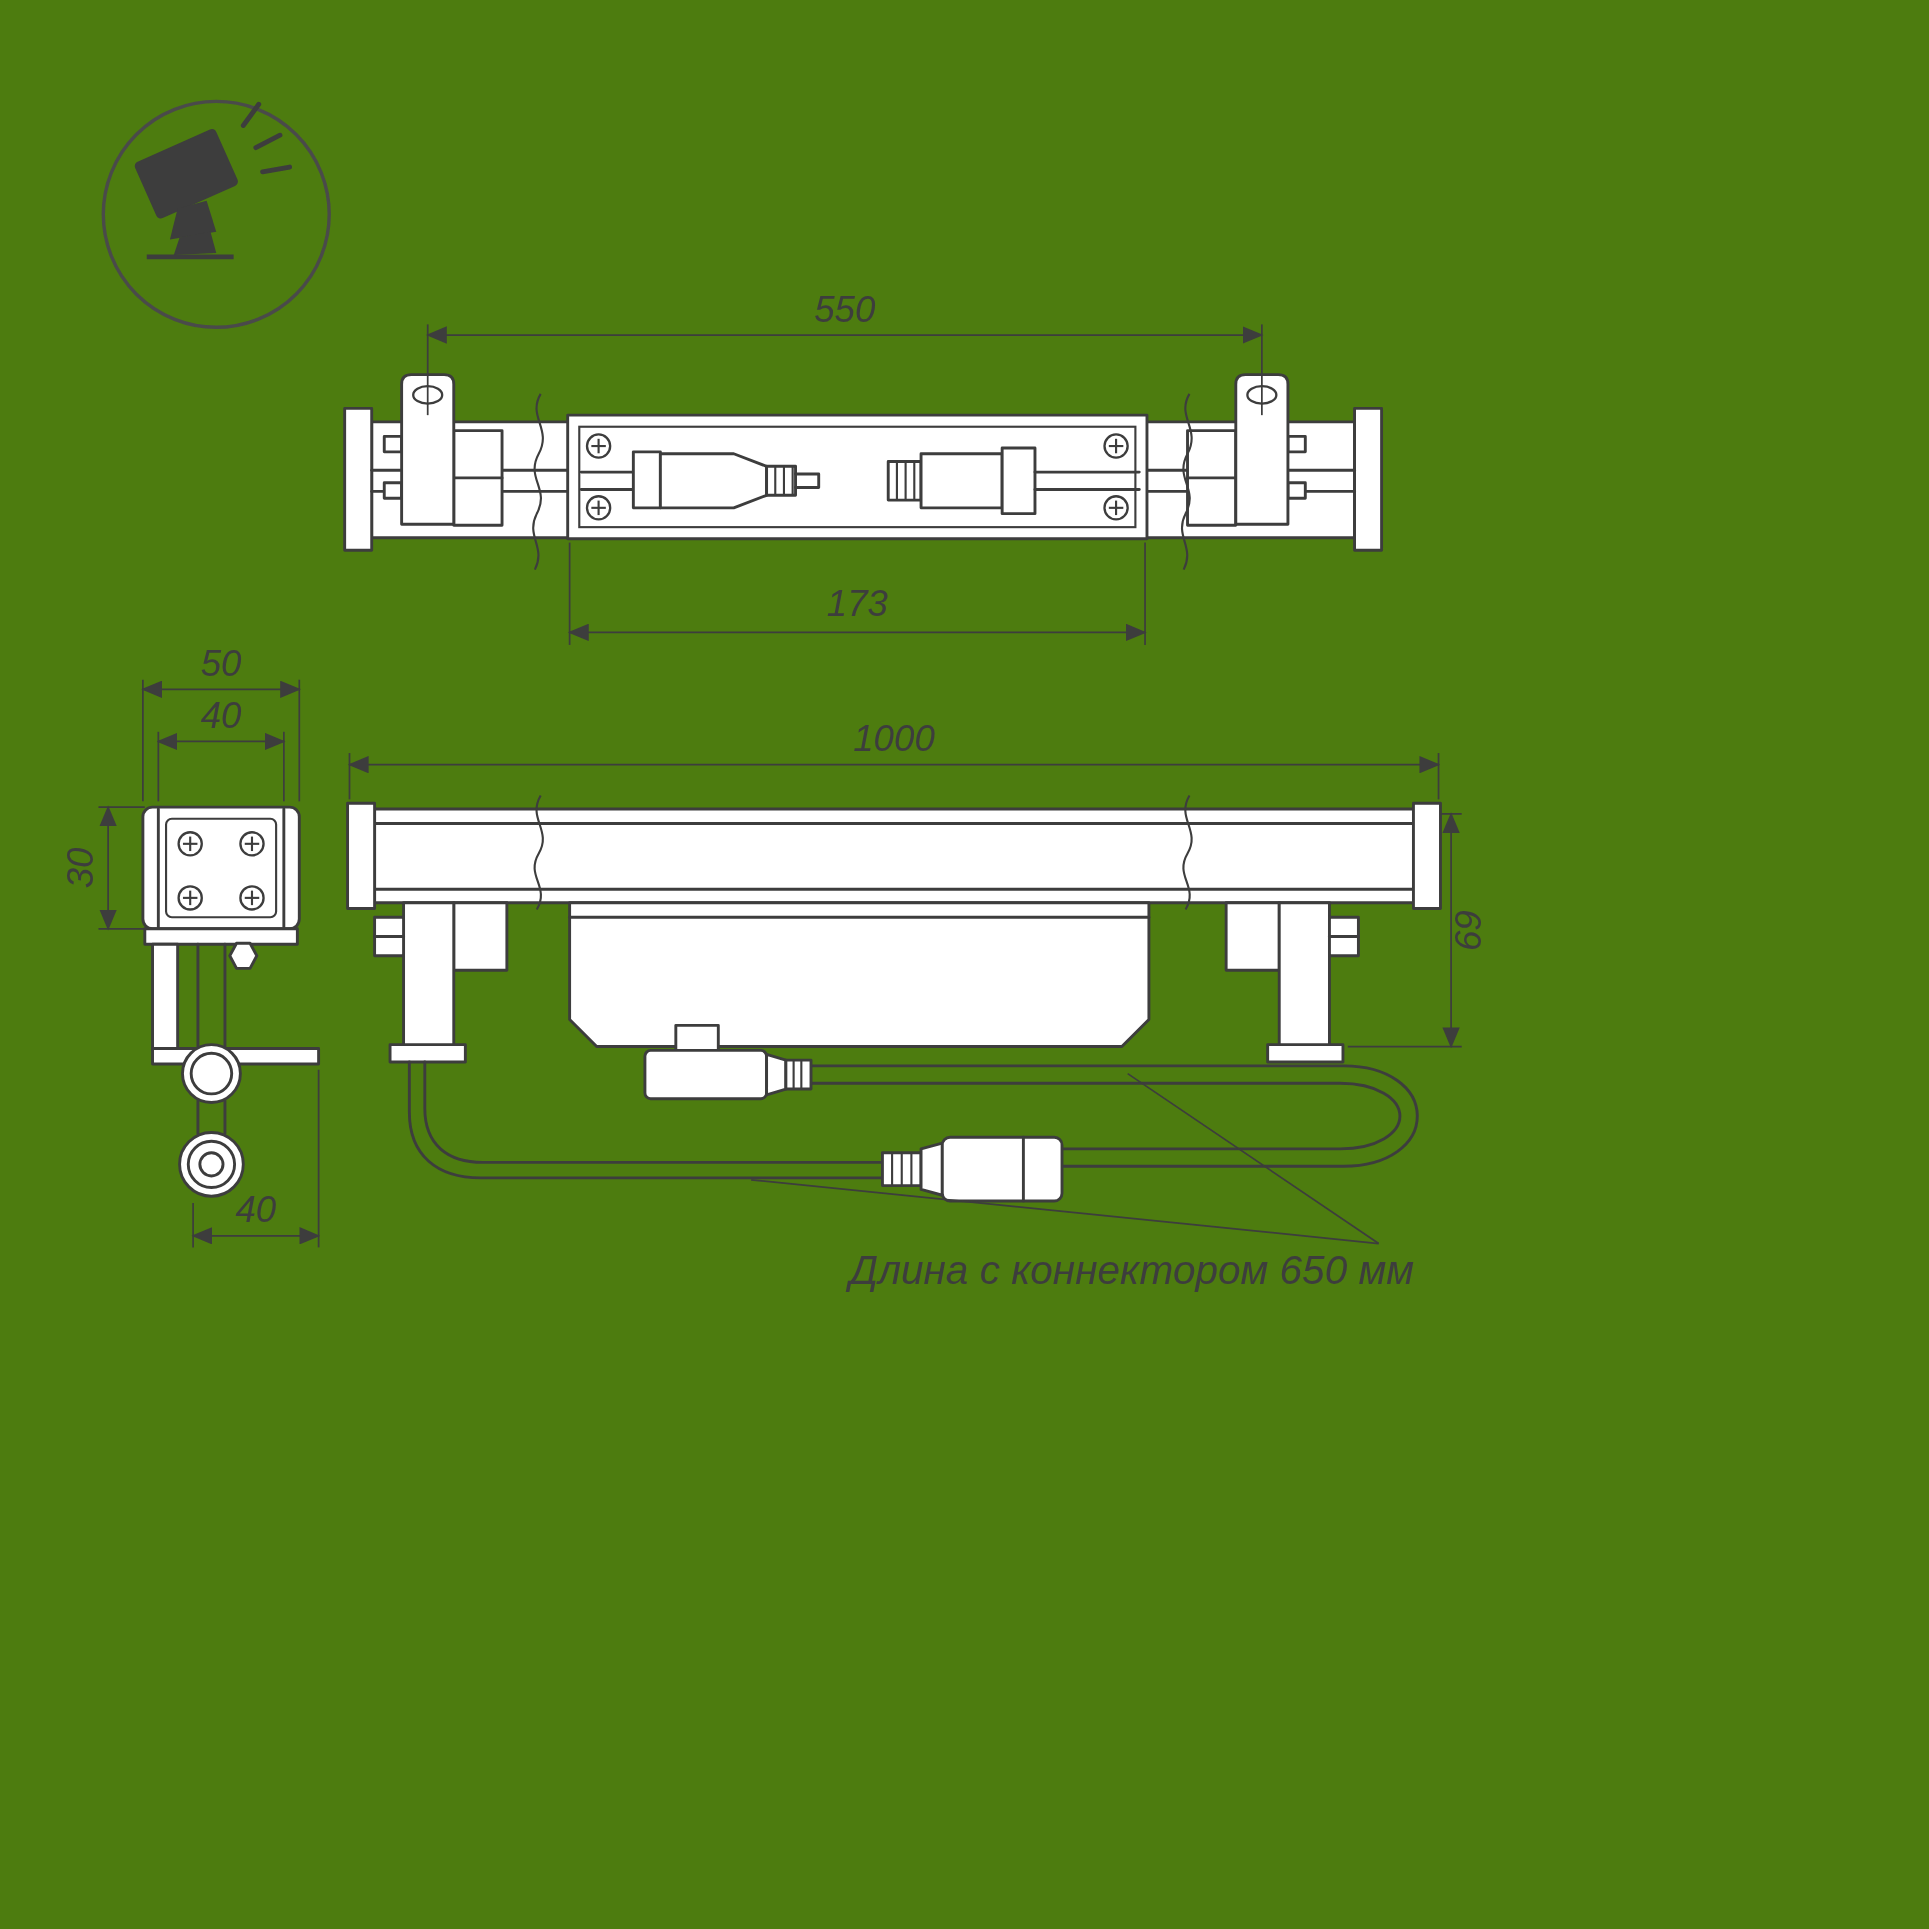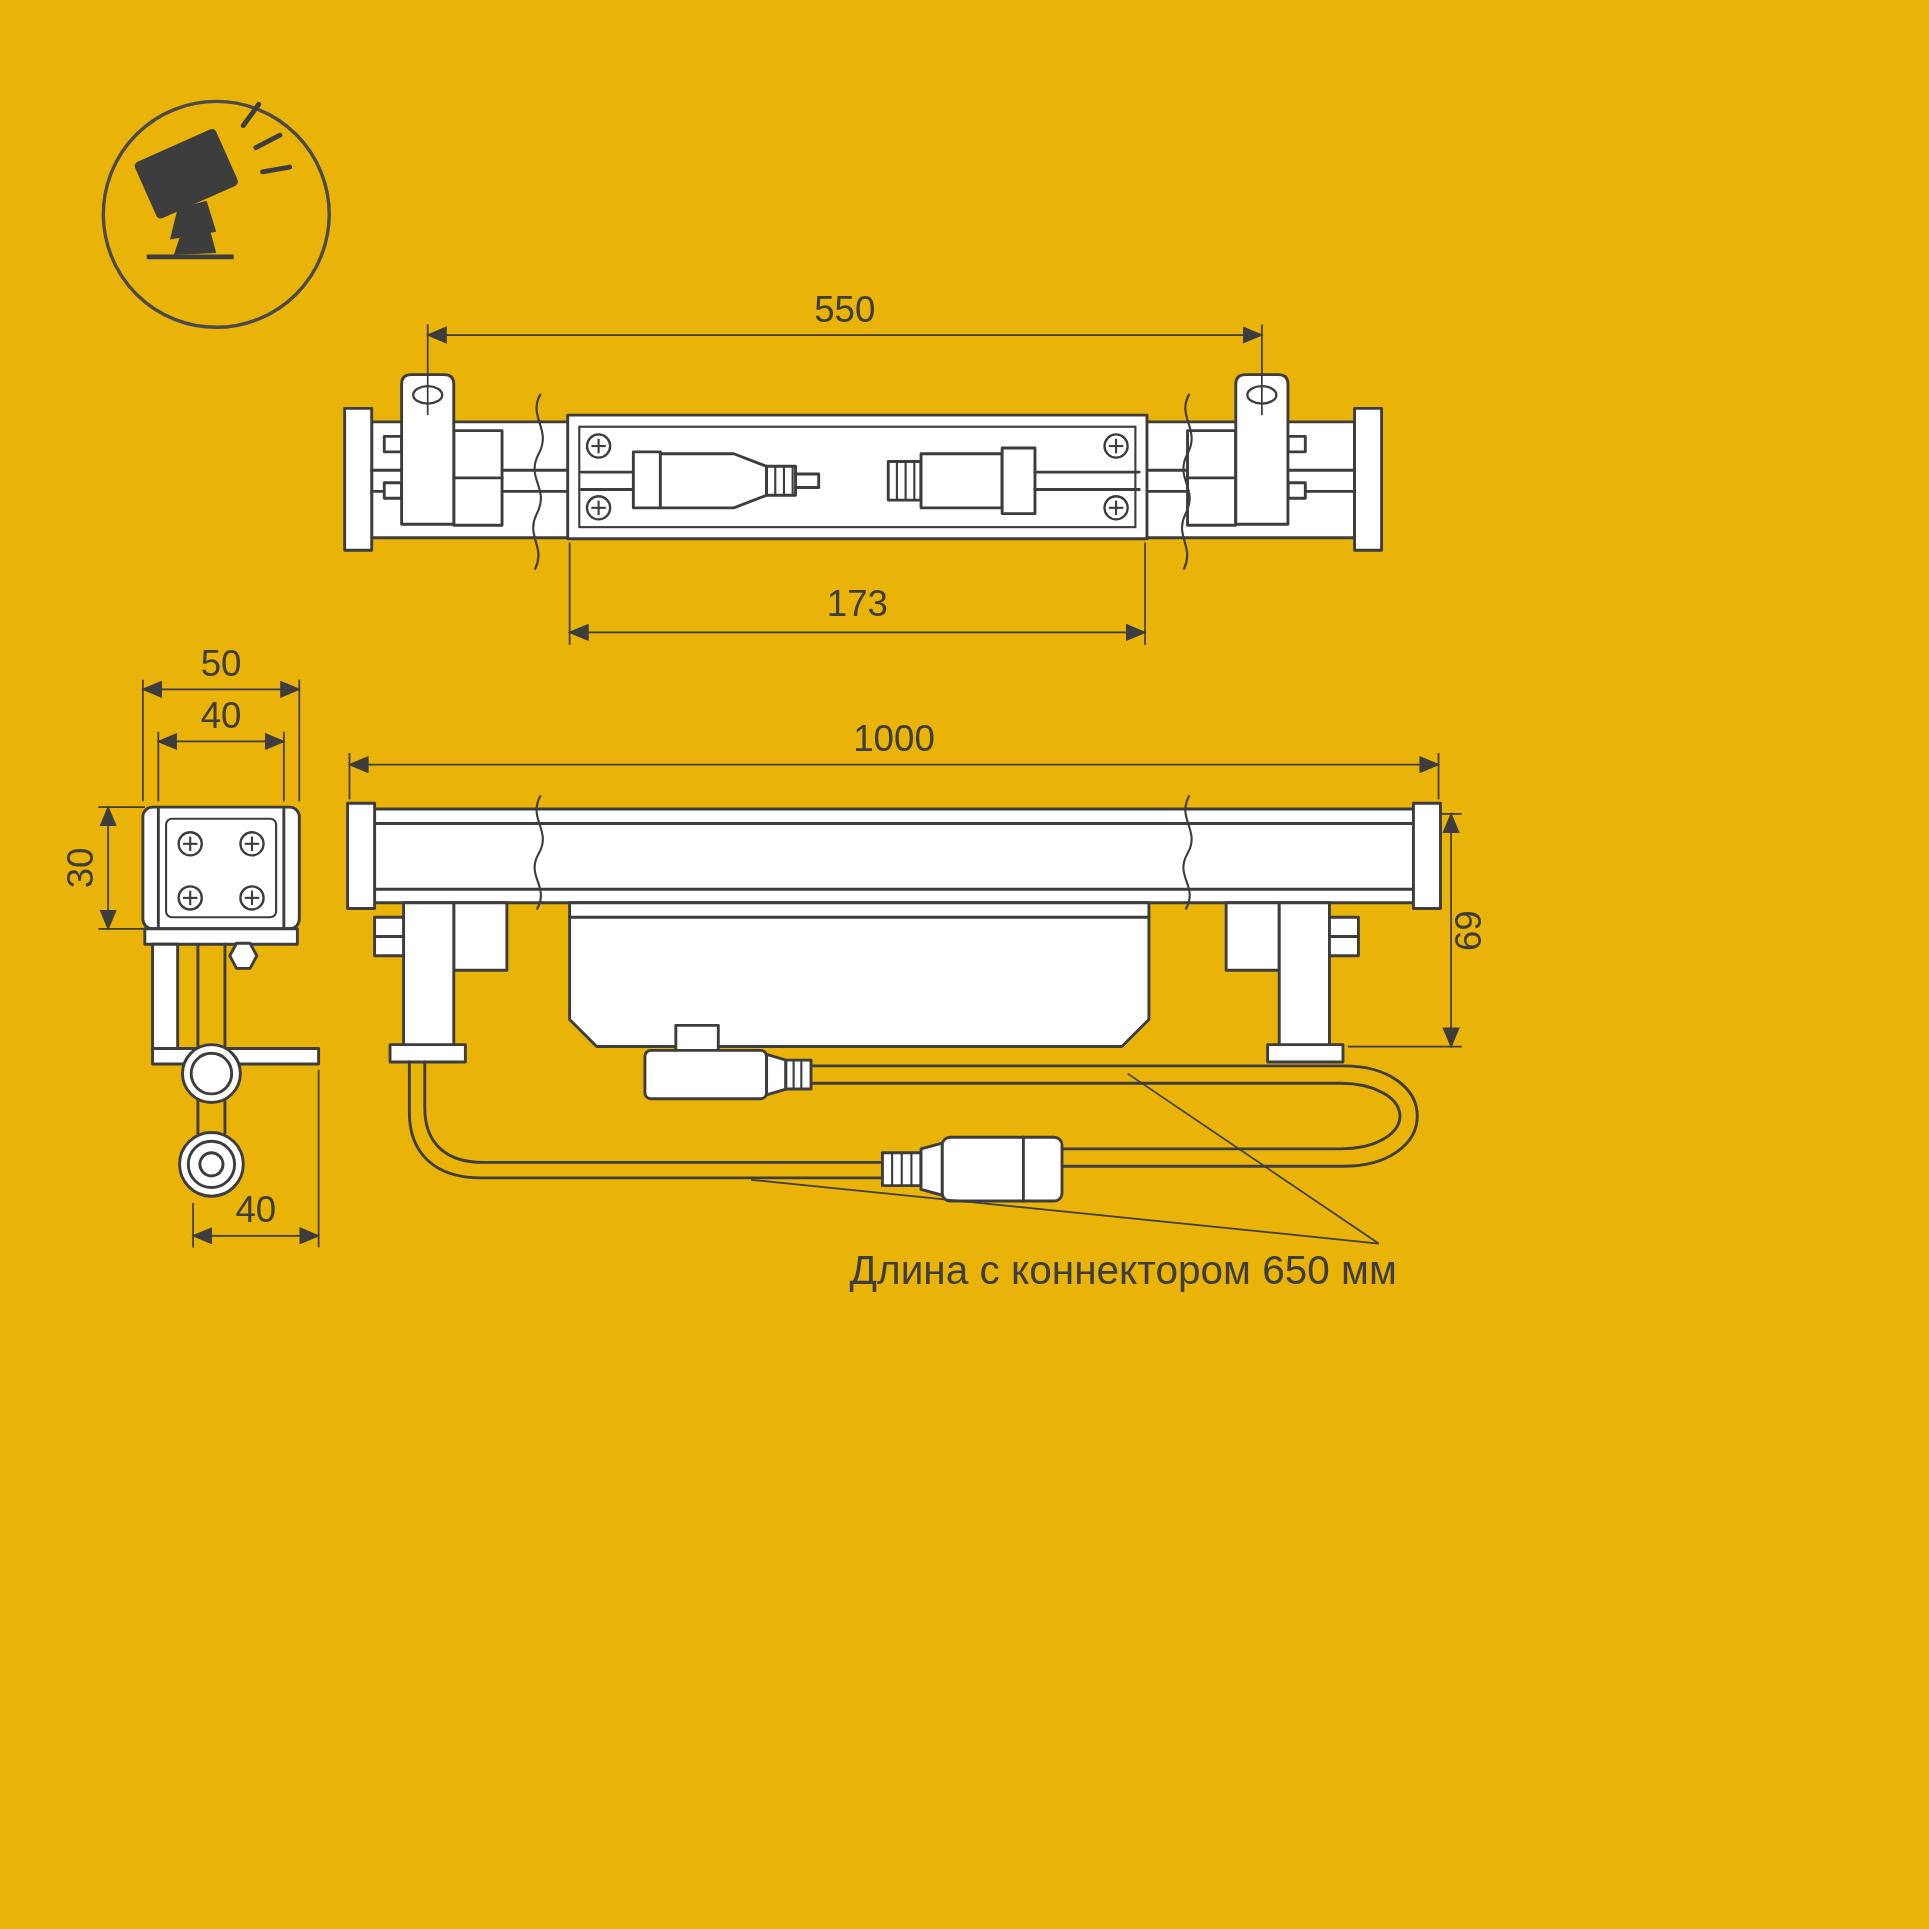--- a/index.html
+++ b/index.html
@@ -1,16 +1,16 @@
 <!DOCTYPE html>
 <html><head>
 <meta charset="utf-8">
 <style>
   html,body{margin:0;padding:0;background:#ffffff;}
-  .page{width:1929px;height:1929px;background:#eab308;position:relative;font-family:"Liberation Sans",sans-serif;}
+  .page{width:1929px;height:1929px;background:#4d7c0f;position:relative;font-family:"Liberation Sans",sans-serif;font-style:italic;}
   svg{display:block;}
   .ol{fill:#ffffff;stroke:#3d3d3d;stroke-width:3;stroke-linejoin:round;}
   .ln{fill:none;stroke:#3d3d3d;stroke-width:3;stroke-linejoin:round;stroke-linecap:round;}
   .rl{fill:none;stroke:#3d3d3d;stroke-width:2.2;}
   .thin{fill:none;stroke:#3d3d3d;stroke-width:1.8;}
   .dimline{fill:none;stroke:#3d3d3d;stroke-width:1.8;}
   .dim-text{font-family:"Liberation Sans",sans-serif;font-size:38px;fill:#3d3d3d;}
   .note-text{font-family:"Liberation Sans",sans-serif;font-size:42px;fill:#3d3d3d;}
   .dark{fill:#3d3d3d;stroke:none;}
 </style>

